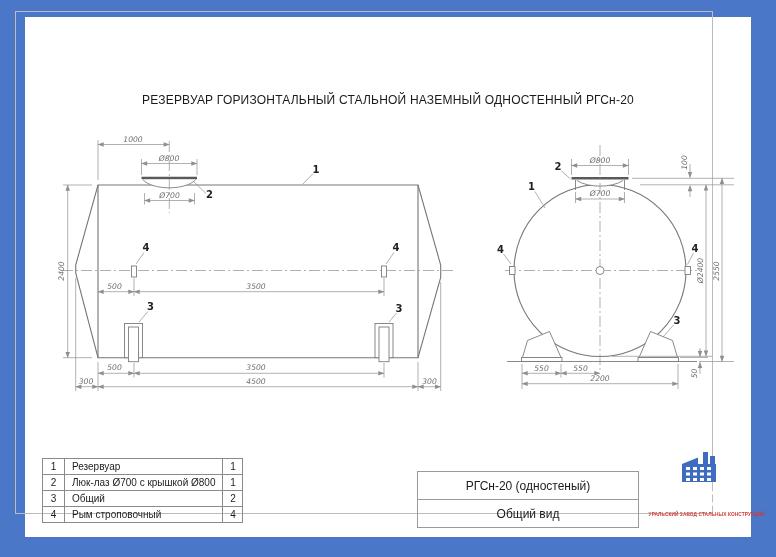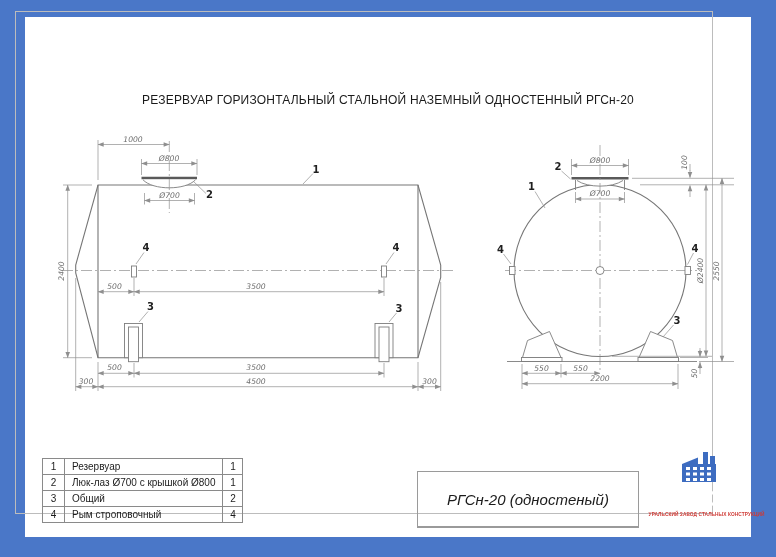--- a/index.html
+++ b/index.html
@@ -30,21 +30,21 @@
     padding:0 7px;white-space:nowrap;overflow:hidden;
   }
   .parts-table td.c{text-align:center;padding:0;}
   .col-no{width:21px;}.col-qty{width:19px;}
   .title-block{
     position:absolute;left:417px;top:471px;width:220px;height:55px;
     border:1px solid #9a9a9a;display:flex;flex-direction:column;
   }
   .title-block .cell{
     flex:1;display:flex;align-items:center;justify-content:center;
-    font-size:15px;color:#1c1c1c;font-style:italic;
+    font-size:12px;color:#1c1c1c;
   }
   .title-block .cell:first-child{border-bottom:1px solid #9a9a9a;}
   .logo{position:absolute;left:646px;top:452px;width:104px;height:72px;text-align:center;}
   .logo-abbr{
     font-size:23px;font-weight:normal;color:#ffffff;letter-spacing:4.5px;
     line-height:22px;margin-top:1px;text-indent:4.5px;
   }
   .logo-sub{
     font-size:5px;color:#cf3a35;font-weight:bold;letter-spacing:0.1px;
     white-space:nowrap;margin-top:1px;transform:scale(0.95);
@@ -246,20 +246,21 @@
   <tr>
     <td class="c">4</td>
     <td>Рым строповочный</td>
     <td class="c">4</td>
   </tr>
 </tbody>
   </table>
 
 <div class="title-block">
   <div class="cell">РГСн-20 (одностеный)</div>
+  <div class="cell">Общий вид</div>
 </div>
 
 <div class="logo">
   <svg width="40" height="31" viewBox="0 0 40 31">
     <g fill="#3d6cc0">
       <rect x="25" y="0" width="5" height="12"></rect>
       <rect x="32" y="4" width="5" height="8"></rect>
       <path d="M4,12 L20,5.5 L20,12 L38,12 L38,30 L4,30 Z"></path>
     </g>
     <g fill="#ffffff">

